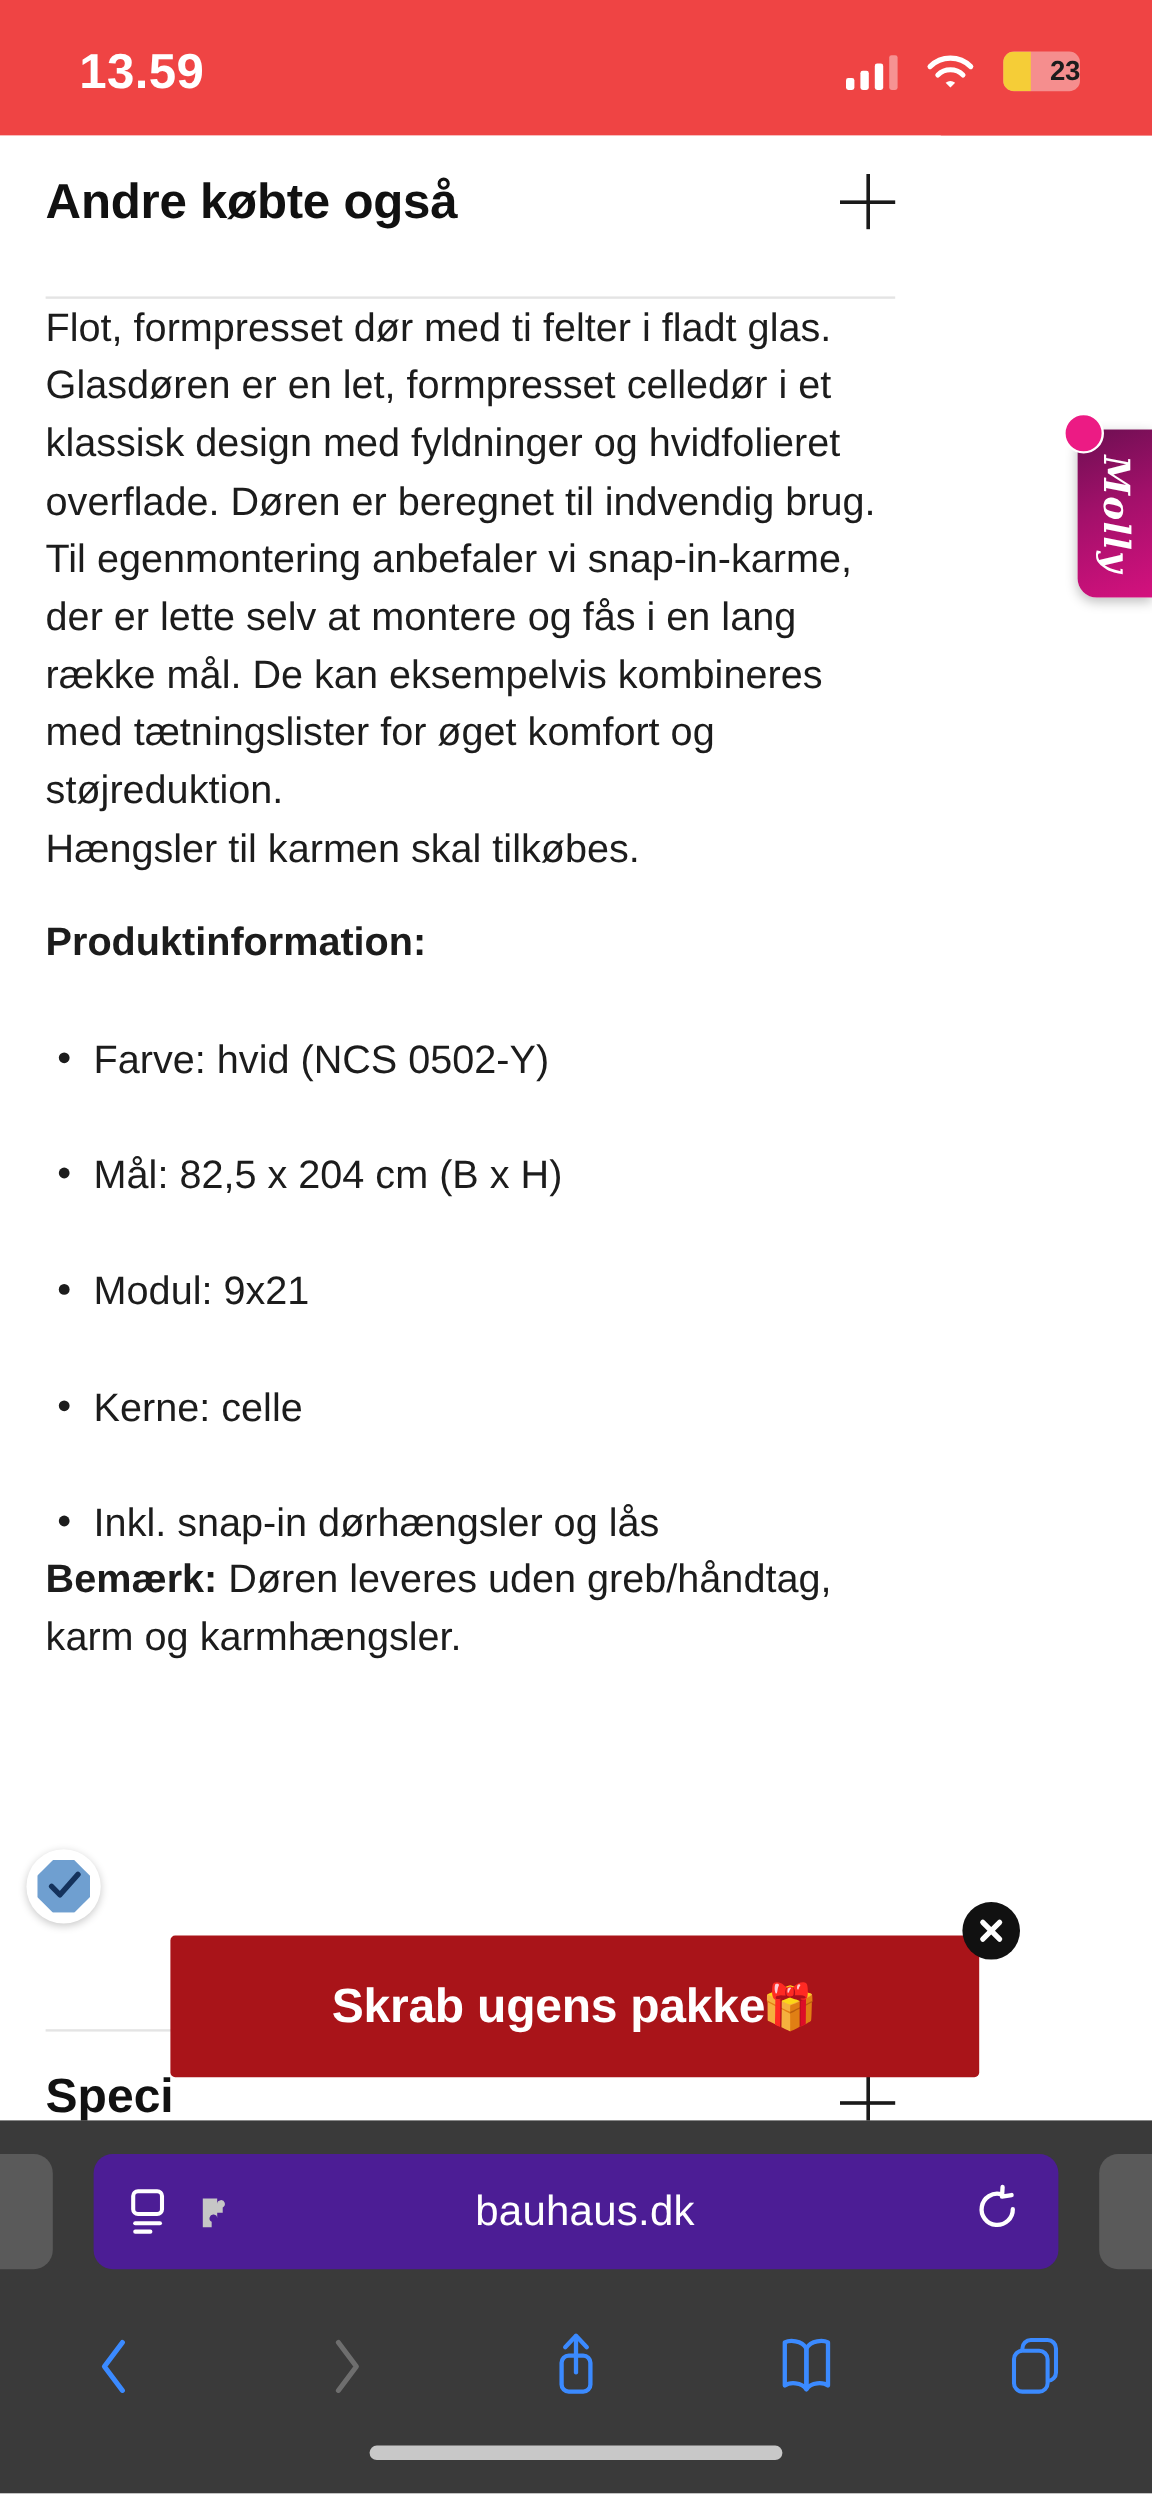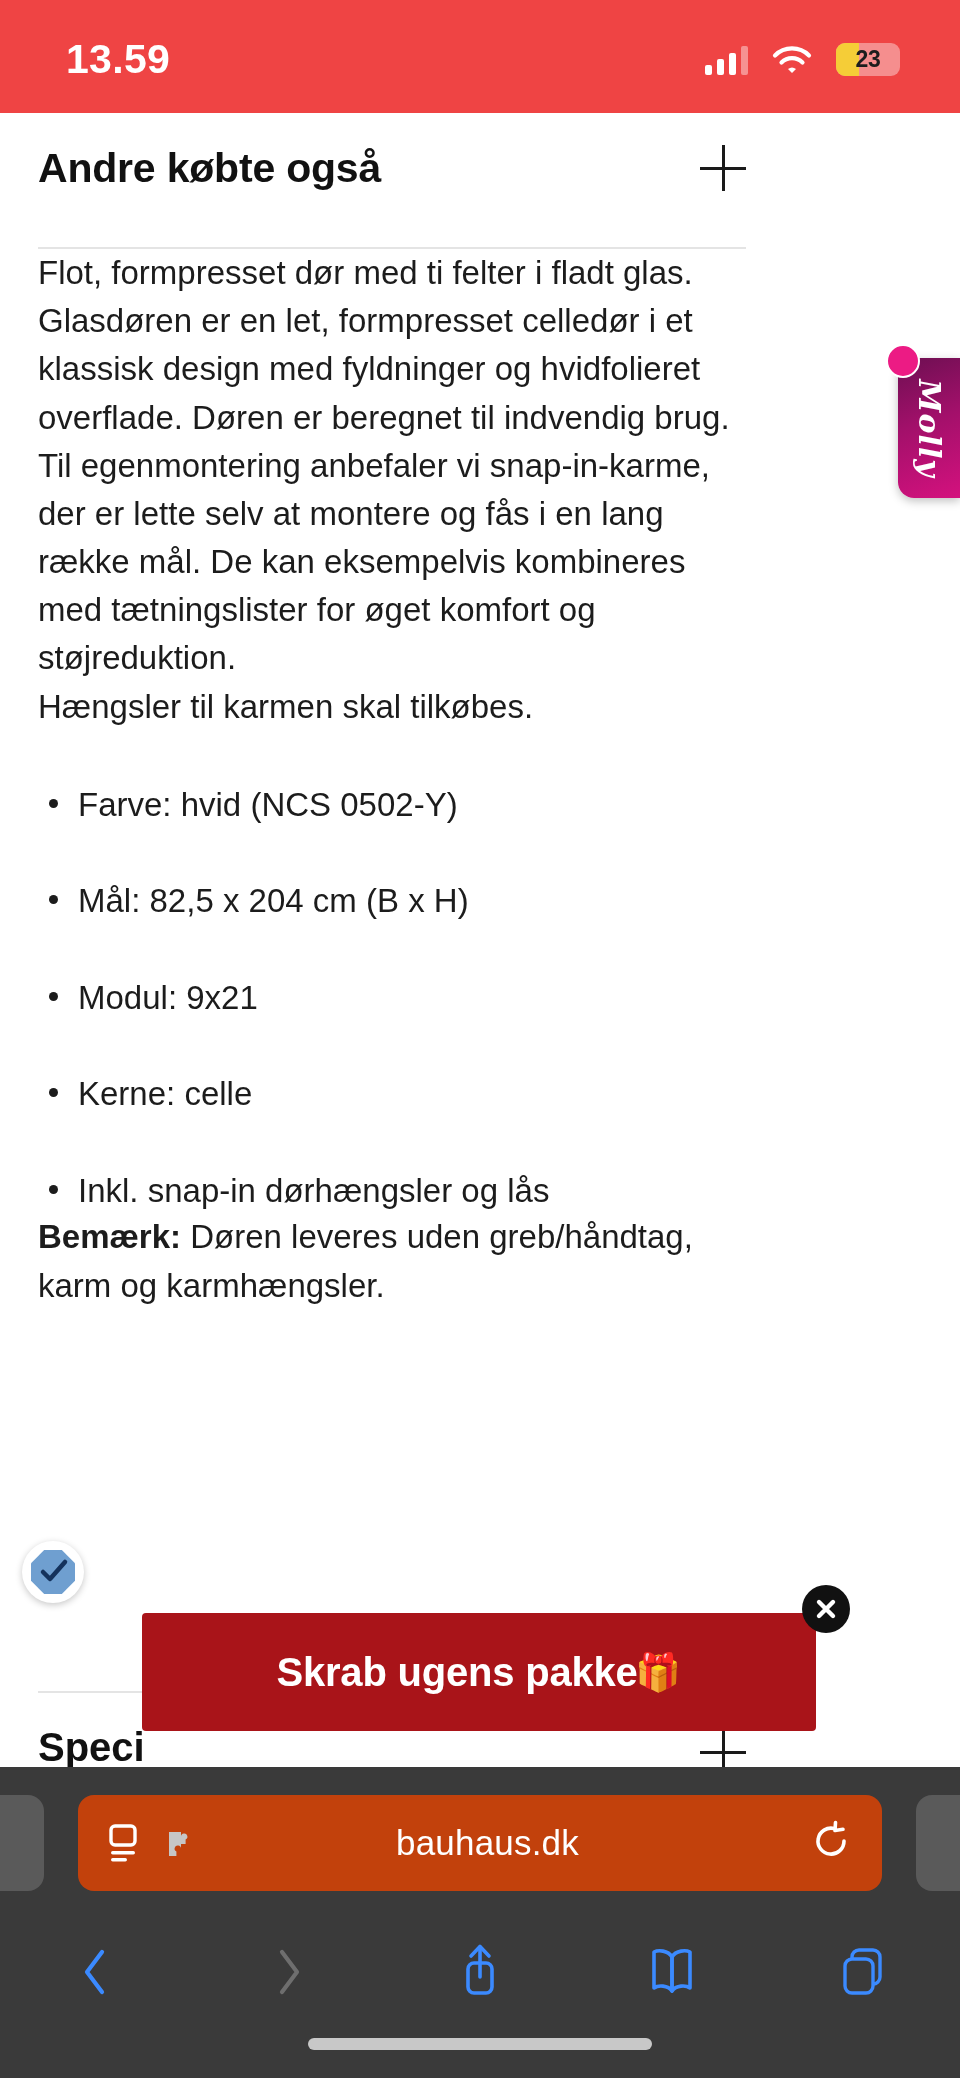--- a/index.html
+++ b/index.html
@@ -39,21 +39,21 @@
   .batt::after{
     content:""; position:absolute; right:-7px; top:11px;
     width:5px; height:11px; border-radius:0 3px 3px 0;
     background:rgba(255,255,255,.42);
   }
   .batt-fill{
     position:absolute; left:0; top:0; bottom:0; width:23px;
     background:#f5cd37;
   }
   .batt-num{
-    position:relative; width:100%; text-align:center;
+    position:relative; width:100%; text-align:right;
     font-size:23px; font-weight:700; color:#1d1d1d; letter-spacing:-.3px;
   }
 
   
   .page{
     position:absolute; left:0; top:113px; width:784px; height:1654px;
     background:#fff; overflow:hidden;
   }
   .wrap{ padding:0 38px; }
 
@@ -176,21 +176,21 @@
     position:absolute; left:0; top:28px; width:960px; height:96px;
   }
   .tab-peek{
     position:absolute; top:0; width:62px; height:96px;
     background:#5a5a5a; border-radius:16px;
   }
   .tab-peek.left{ left:-18px; }
   .tab-peek.right{ right:-18px; }
   .urlbar{
     position:absolute; left:78px; top:0; width:804px; height:96px;
-    background:#c2410c; border-radius:16px;
+    background:#4c1d95; border-radius:16px;
     display:flex; align-items:center; padding:0 30px;
   }
   .url-left{ display:flex; align-items:center; gap:13px; flex:0 0 auto; }
   .url-text{
     flex:1; text-align:center; color:#fff; font-size:35px;
     letter-spacing:.2px; margin-left:-30px;
   }
   .url-reload{ flex:0 0 auto; }
 
   .toolbar{
@@ -241,20 +241,21 @@
         </div>
       </div>
       <div class="divider"></div>
 
 
       <p class="body-p">Flot, formpresset dør med ti felter i fladt glas.</p>
       <p class="body-p">Glasdøren er en let, formpresset celledør i et klassisk design med fyldninger og hvidfolieret overflade. Døren er beregnet til indvendig brug.</p>
       <p class="body-p">Til egenmontering anbefaler vi snap-in-karme, der er lette selv at montere og fås i en lang række mål. De kan eksempelvis kombineres med tætningslister for øget komfort og støjreduktion.</p>
       <p class="body-p">Hængsler til karmen skal tilkøbes.</p>
 
+      <p class="body-p tight" style="font-weight:700;">Produktinformation:</p>
 
       <ul class="specs">
         <li>Farve: hvid (NCS 0502-Y)</li>
         <li>Mål: 82,5 x 204 cm (B x H)</li>
         <li>Modul: 9x21</li>
         <li>Kerne: celle</li>
         <li>Inkl. snap-in dørhængsler og lås</li>
       </ul>
 
       <p class="body-p"><b>Bemærk:</b><span> Døren leveres uden greb/håndtag, karm og karmhængsler.</span></p>

